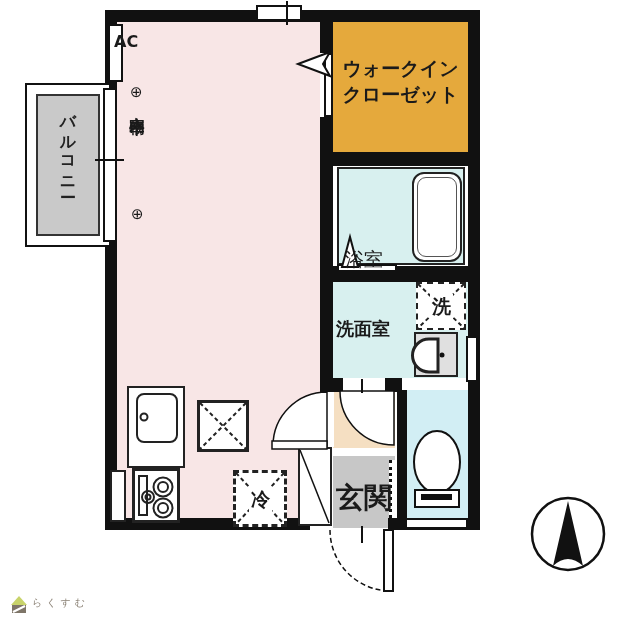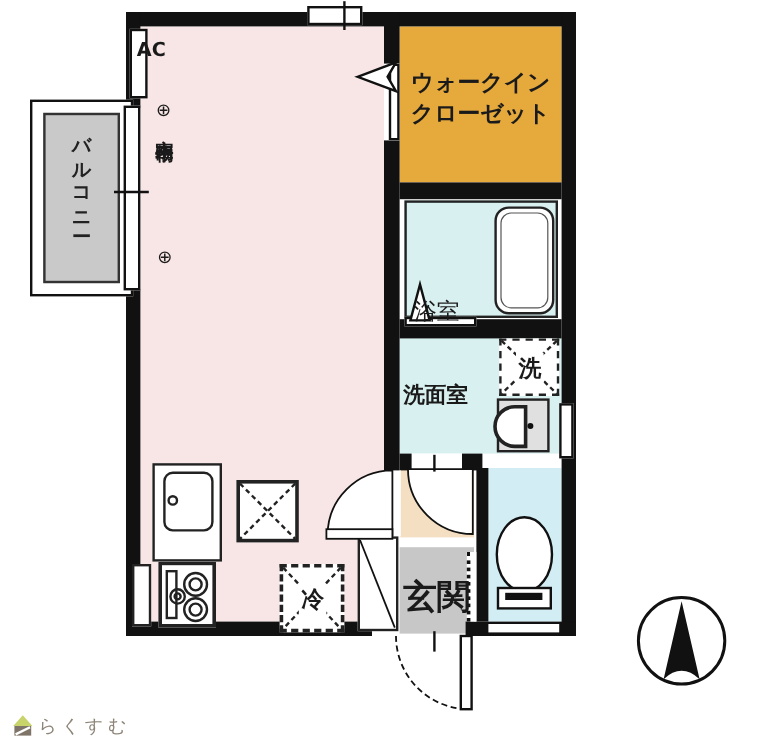--- a/index.html
+++ b/index.html
@@ -173,14 +173,14 @@
   <div class="txt lbl-big" style="left:338px;top:56px;width:125px;font-size:19px;">ウォークイン</div>
 
   <div class="txt" style="left:345px;top:203px;font-size:19px;font-weight:400;margin-top:44px;">浴室</div>
   <div class="txt boxlabel" style="left:430px;top:294px;font-size:19px;">洗</div>
   <div class="txt" style="left:336px;top:317px;font-size:18px;font-weight:600;">洗面室</div>
   <div class="txt lbl-big" style="left:336px;top:479px;width:56px;font-size:28px;">玄関</div>
   <div class="txt boxlabel" style="left:249px;top:487px;font-size:19px;">冷</div>
 
   <div class="txt vtxt" style="left:57px;top:103px;font-size:16px;font-weight:600;letter-spacing:3px;color:#222;">バルコニー</div>
 
-  <div class="txt" style="left:32px;top:596px;font-size:15px;letter-spacing:4px;color:var(--logo-text-color,#8D8478);">らくすむ</div>
+  <div class="txt" style="left:32px;top:596px;font-size:10px;letter-spacing:4px;color:var(--logo-text-color,#8D8478);">らくすむ</div>
 </div>
 
 </body></html>

